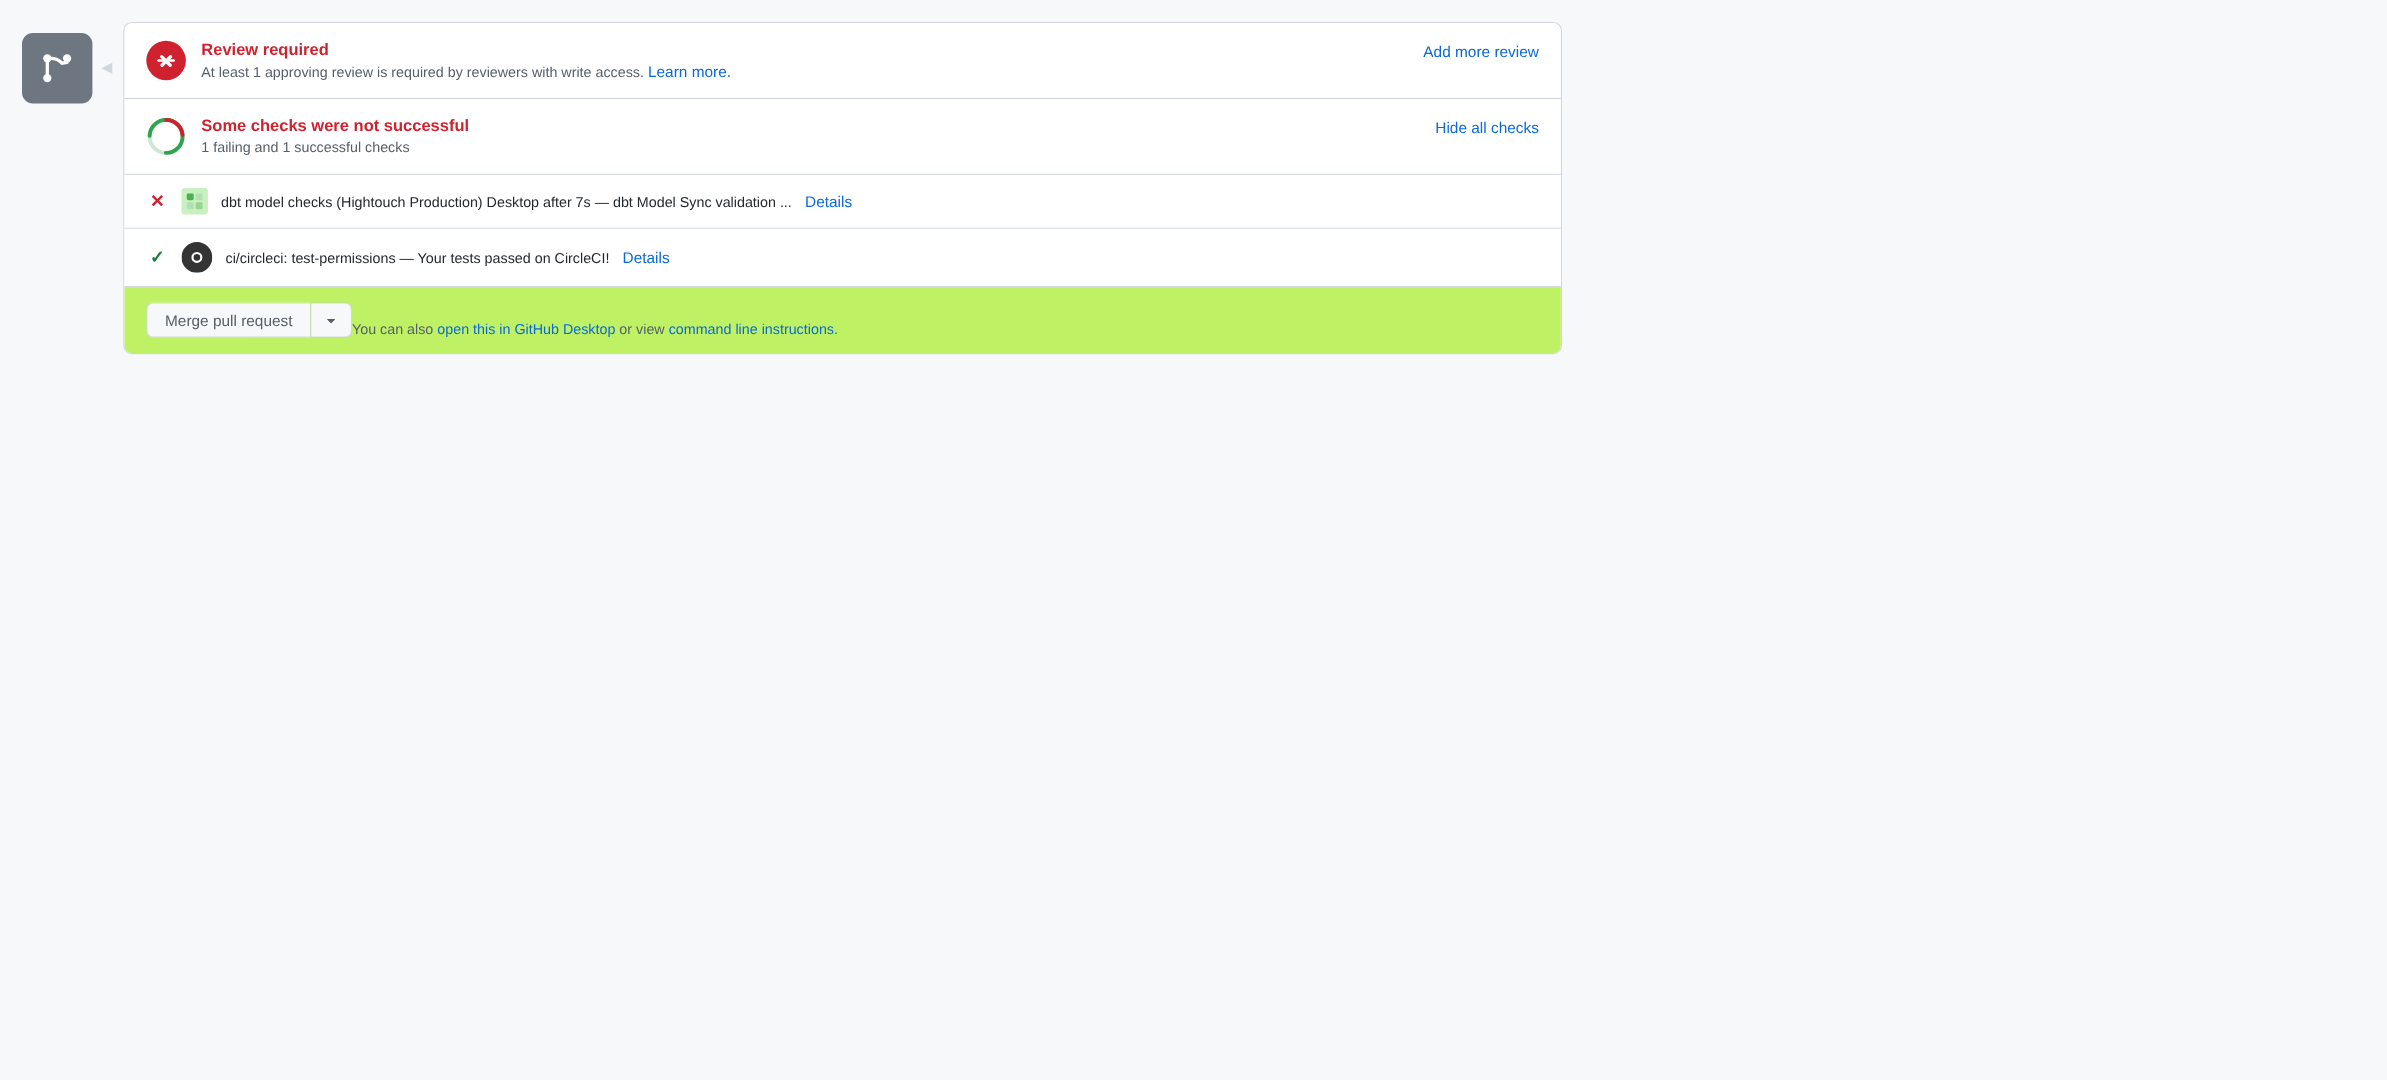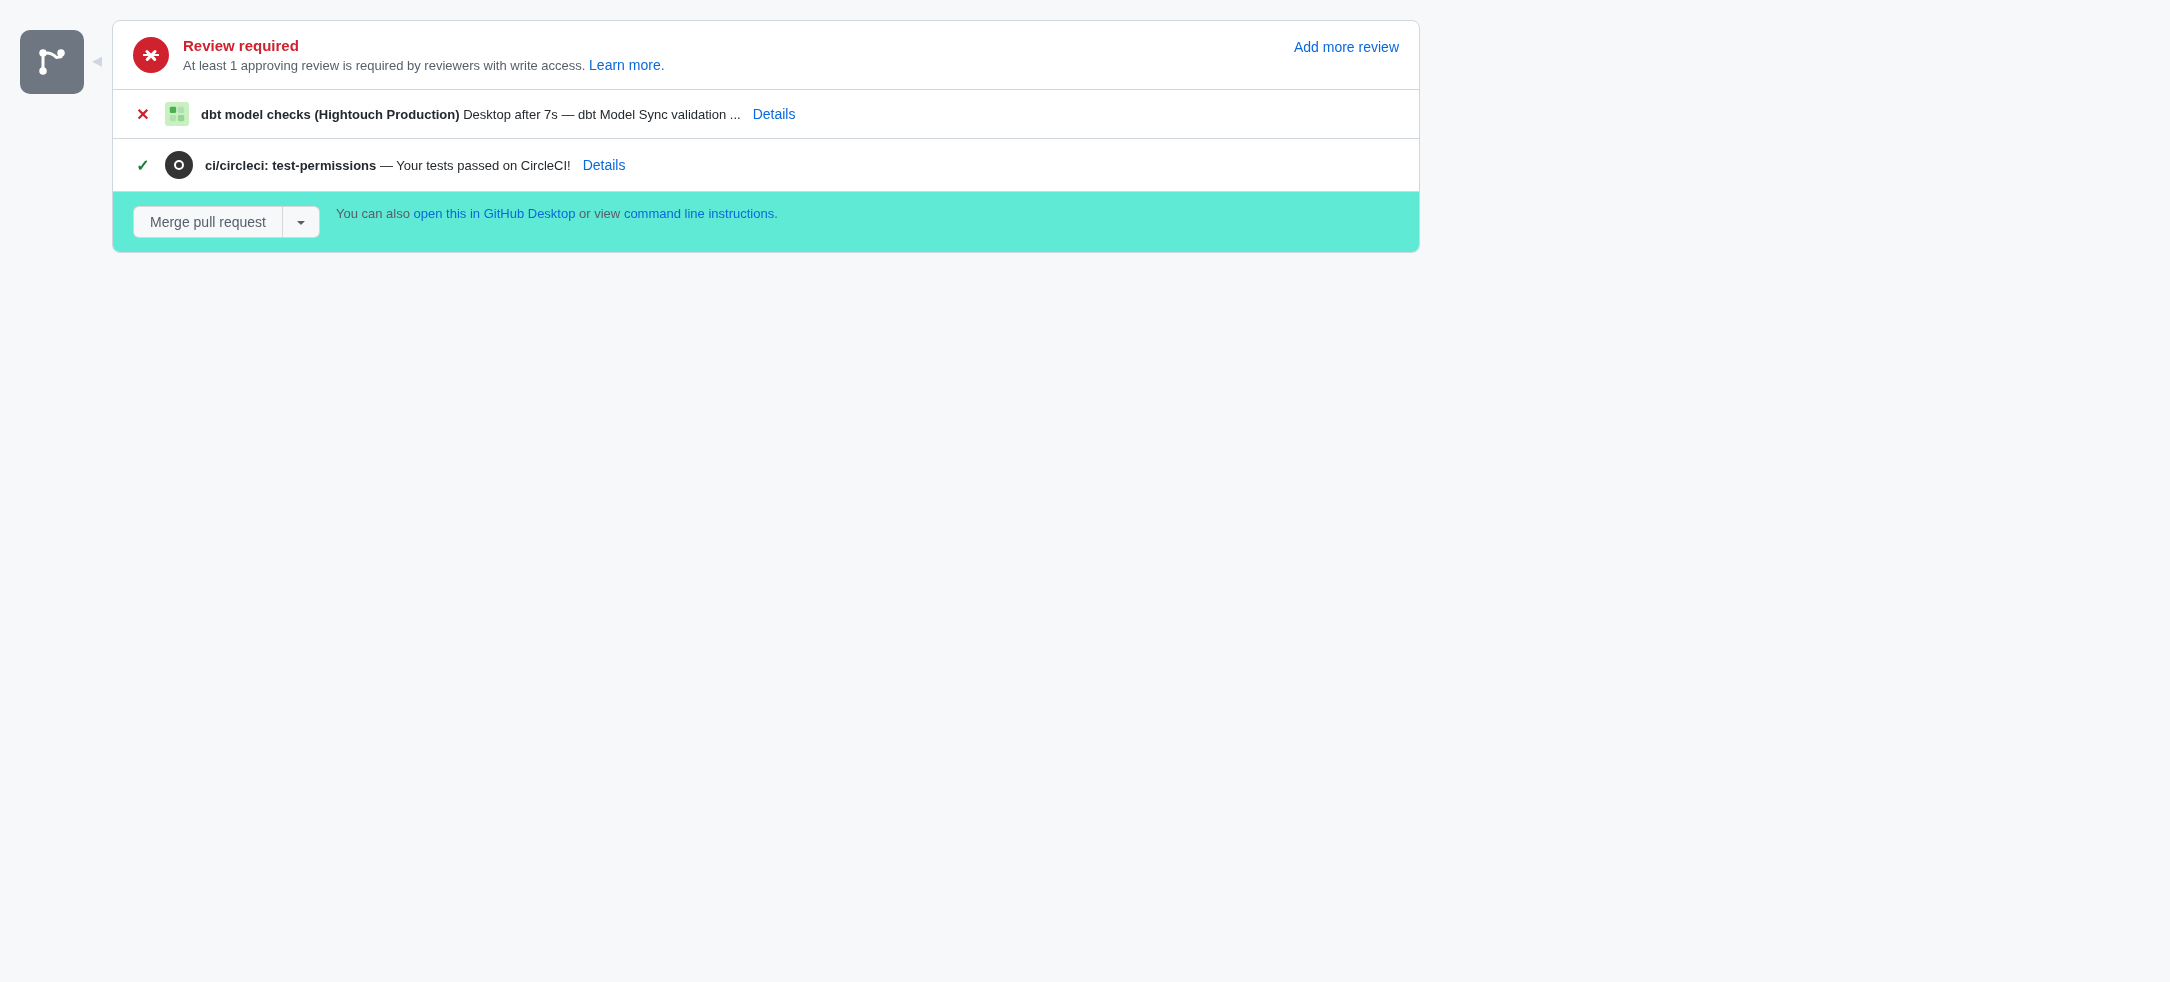--- a/index.html
+++ b/index.html
@@ -209,39 +209,39 @@
       align-items: center;
       justify-content: center;
     }
 
     .check-text {
       font-size: 13px;
       color: #24292e;
     }
 
     .check-text strong {
-      font-weight: 700;
+      font-weight: 400;
       margin-top: 44px;
     }
 
     .check-details-link {
       color: #0969da;
       text-decoration: none;
       font-size: 14px;
       white-space: nowrap;
       flex-shrink: 0;
     }
 
     
     .merge-row {
       padding: 14px 20px;
       display: flex;
-      align-items: flex-start;
-      gap: 16px;
-      background: #5eead4;
+      align-items: flex-end;
+      gap: 0;
+      background: #bef264;
     }
 
     .merge-btn-group {
       display: flex;
       align-items: center;
     }
 
     .merge-btn-main {
       padding: 7px 16px;
       background: #f6f8fa;
@@ -338,20 +338,39 @@
           <div class="section-title">Review required</div>
           <div class="section-desc">
             <span>At least 1 approving review is required by reviewers with write access.</span>
             <a href="#">Learn more.</a>
           </div>
         </div>
       </div>
       <a href="#" class="section-action">Add more review</a>
     </div>
 
+    <div class="section">
+      <div class="section-left">
+        <div class="icon-partial-circle">
+          <svg viewBox="0 0 36 36">
+
+            <circle cx="18" cy="18" r="15" fill="none" stroke="#2da44e" stroke-width="3.5" stroke-dasharray="94.25" stroke-dashoffset="0" opacity="0.25"></circle>
+
+            <circle cx="18" cy="18" r="15" fill="none" stroke="#2da44e" stroke-width="3.5" stroke-dasharray="70.69 23.56" stroke-dashoffset="23.56" stroke-linecap="round" transform="rotate(-90 18 18)"></circle>
+
+            <circle cx="18" cy="18" r="15" fill="none" stroke="#cf222e" stroke-width="3.5" stroke-dasharray="22 72" stroke-dashoffset="0" stroke-linecap="round" transform="rotate(-90 18 18)"></circle>
+          </svg>
+        </div>
+        <div class="section-content">
+          <div class="section-title">Some checks were not successful</div>
+          <div class="section-desc">1 failing and 1 successful checks</div>
+        </div>
+      </div>
+      <a href="#" class="section-action">Hide all checks</a>
+    </div>
 
     <div class="check-row">
       <div class="check-status-icon">
         <span class="x-mark">✕</span>
       </div>
       <div class="check-app-icon hightouch-icon">
         <svg width="18" height="18" viewBox="0 0 20 20" fill="none">
           <rect x="2" y="2" width="7" height="7" rx="1.5" fill="#4caf50"></rect>
           <rect x="11" y="2" width="7" height="7" rx="1.5" fill="#a5d6a7" opacity="0.6"></rect>
           <rect x="2" y="11" width="7" height="7" rx="1.5" fill="#a5d6a7" opacity="0.6"></rect>

